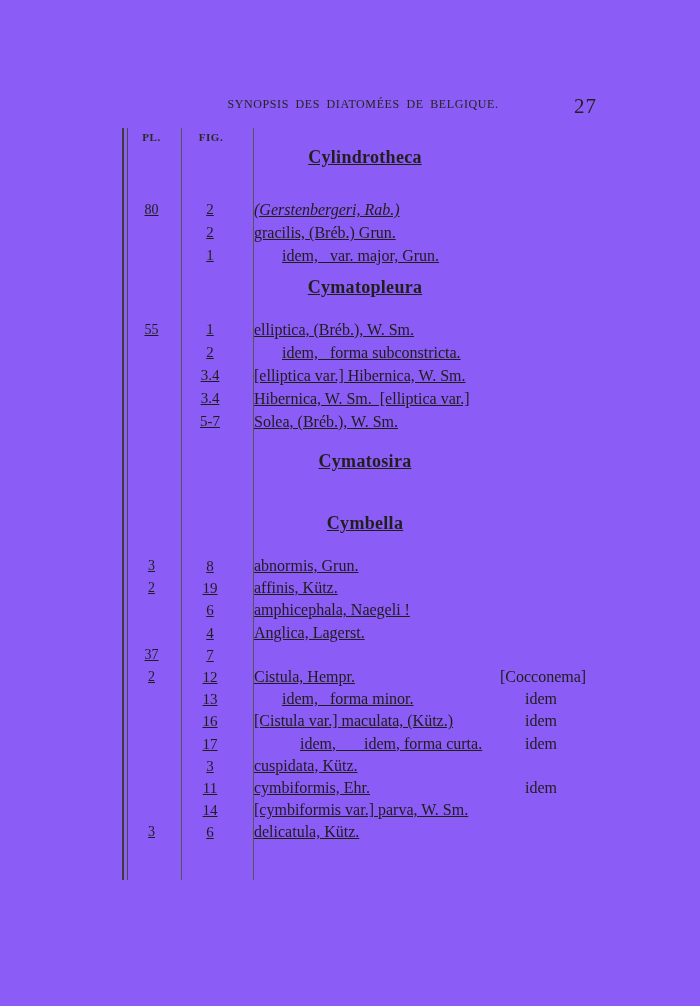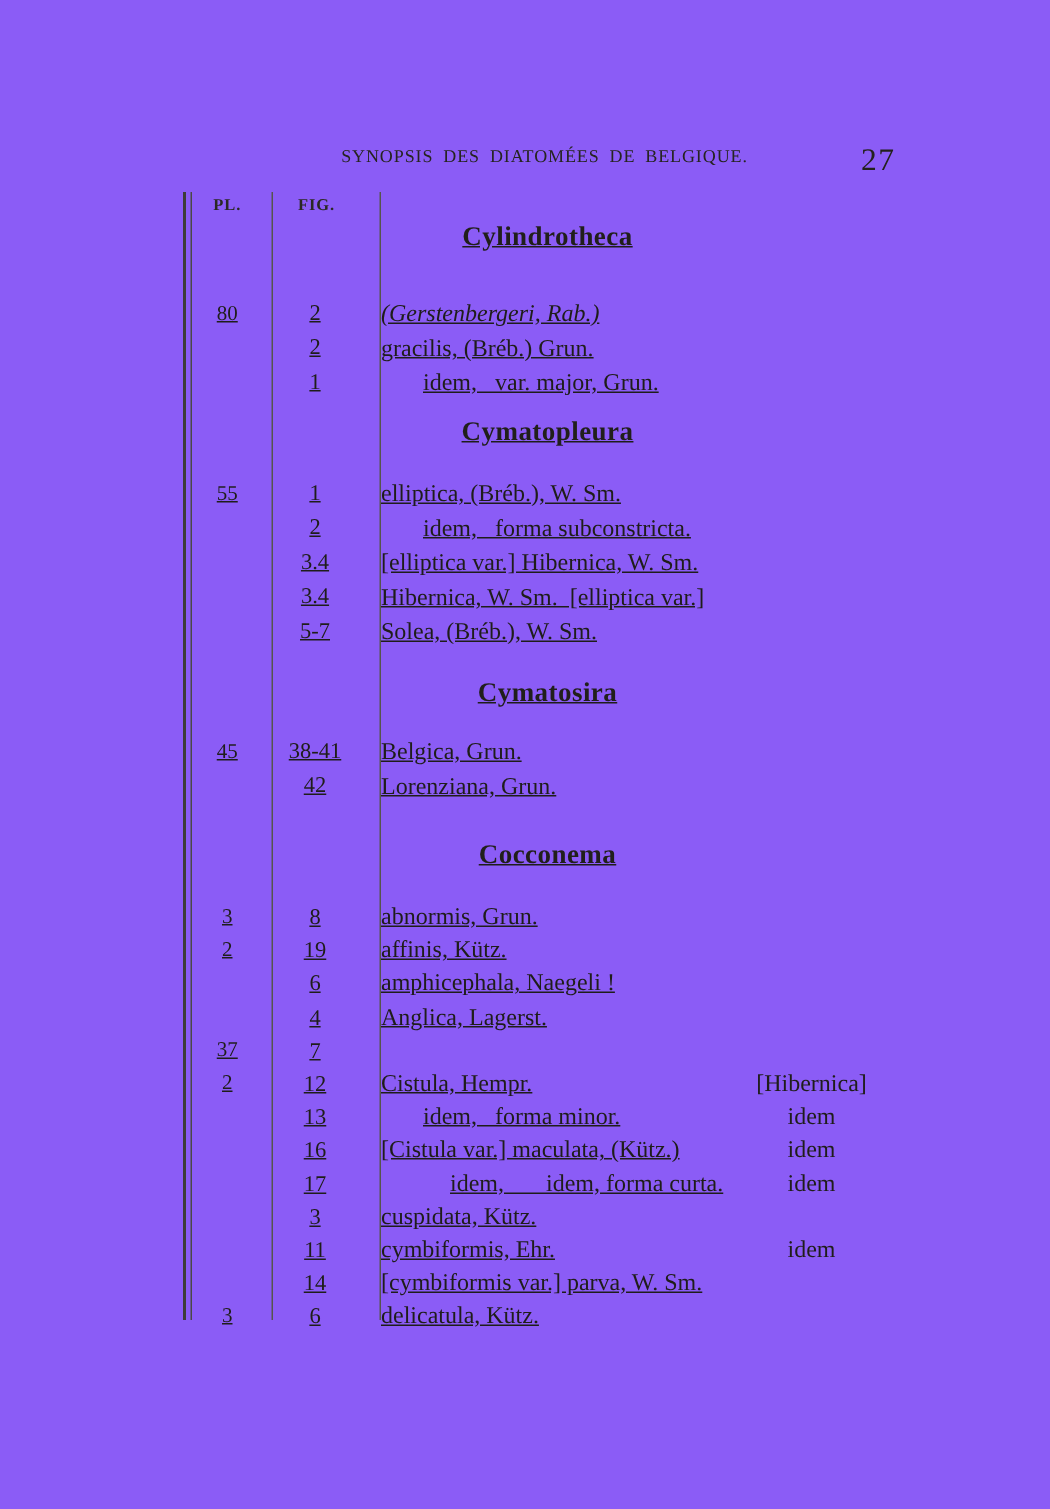--- a/index.html
+++ b/index.html
@@ -126,35 +126,23 @@
             </div>
             <div class="row">
               <span class="cell pl"></span>
               <span class="cell fig">5-7</span>
               <span class="cell name">Solea, (Bréb.), W. Sm.</span>
             </div>
           </div>
         </div>
         <div class="section s2">
           <div class="genus">Cymatosira</div>
-          <div>
-            <div class="row">
-              <span class="cell pl">45</span>
-              <span class="cell fig">38-41</span>
-              <span class="cell name">Belgica, Grun.</span>
-            </div>
-            <div class="row">
-              <span class="cell pl"></span>
-              <span class="cell fig">42</span>
-              <span class="cell name">Lorenziana, Grun.</span>
-            </div>
-          </div>
         </div>
         <div class="section s3">
-          <div class="genus">Cocconema</div>
+          <div class="genus">Cymbella</div>
           <div>
             <div class="row">
               <span class="cell pl">3</span>
               <span class="cell fig">8</span>
               <span class="cell name">abnormis, Grun.</span>
             </div>
             <div class="row">
               <span class="cell pl">2</span>
               <span class="cell fig">19</span>
               <span class="cell name">affinis, Kütz.</span>
@@ -170,21 +158,21 @@
               <span class="cell name">Anglica, Lagerst.</span>
             </div>
             <div class="row">
               <span class="cell pl">37</span>
               <span class="cell fig">7</span>
             </div>
             <div class="row">
               <span class="cell pl">2</span>
               <span class="cell fig">12</span>
               <span class="cell name">Cistula, Hempr.</span>
-              <span class="note">[Hibernica]</span>
+              <span class="note">[Cocconema]</span>
             </div>
             <div class="row">
               <span class="cell pl"></span>
               <span class="cell fig">13</span>
               <span class="cell name" style="padding-left: 29px;">idem,   forma minor.</span>
               <span class="note">idem</span>
             </div>
             <div class="row">
               <span class="cell pl"></span>
               <span class="cell fig">16</span>

